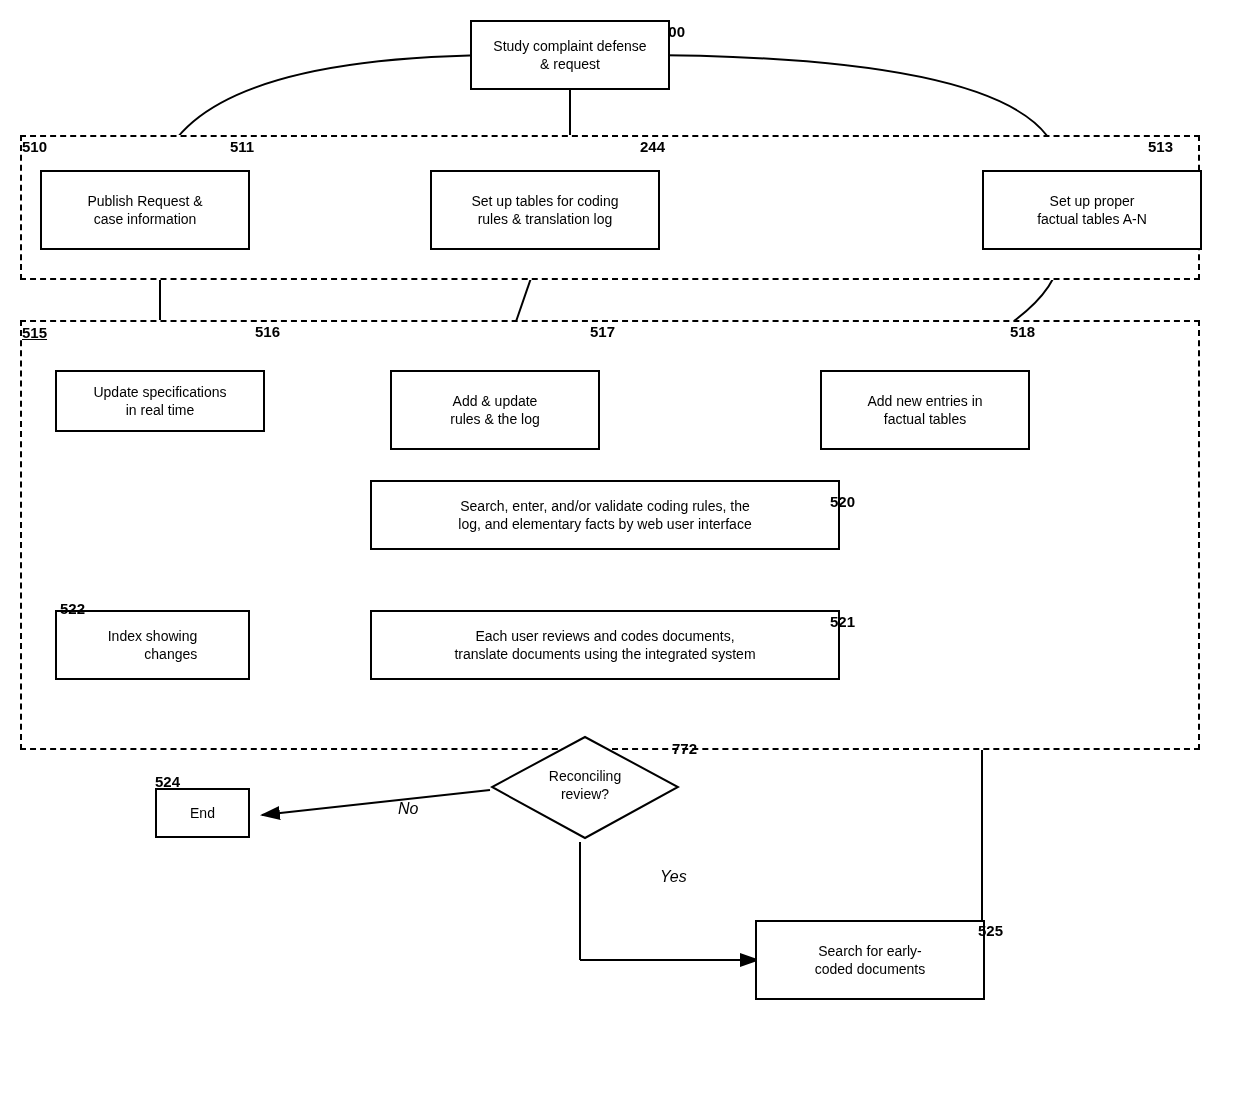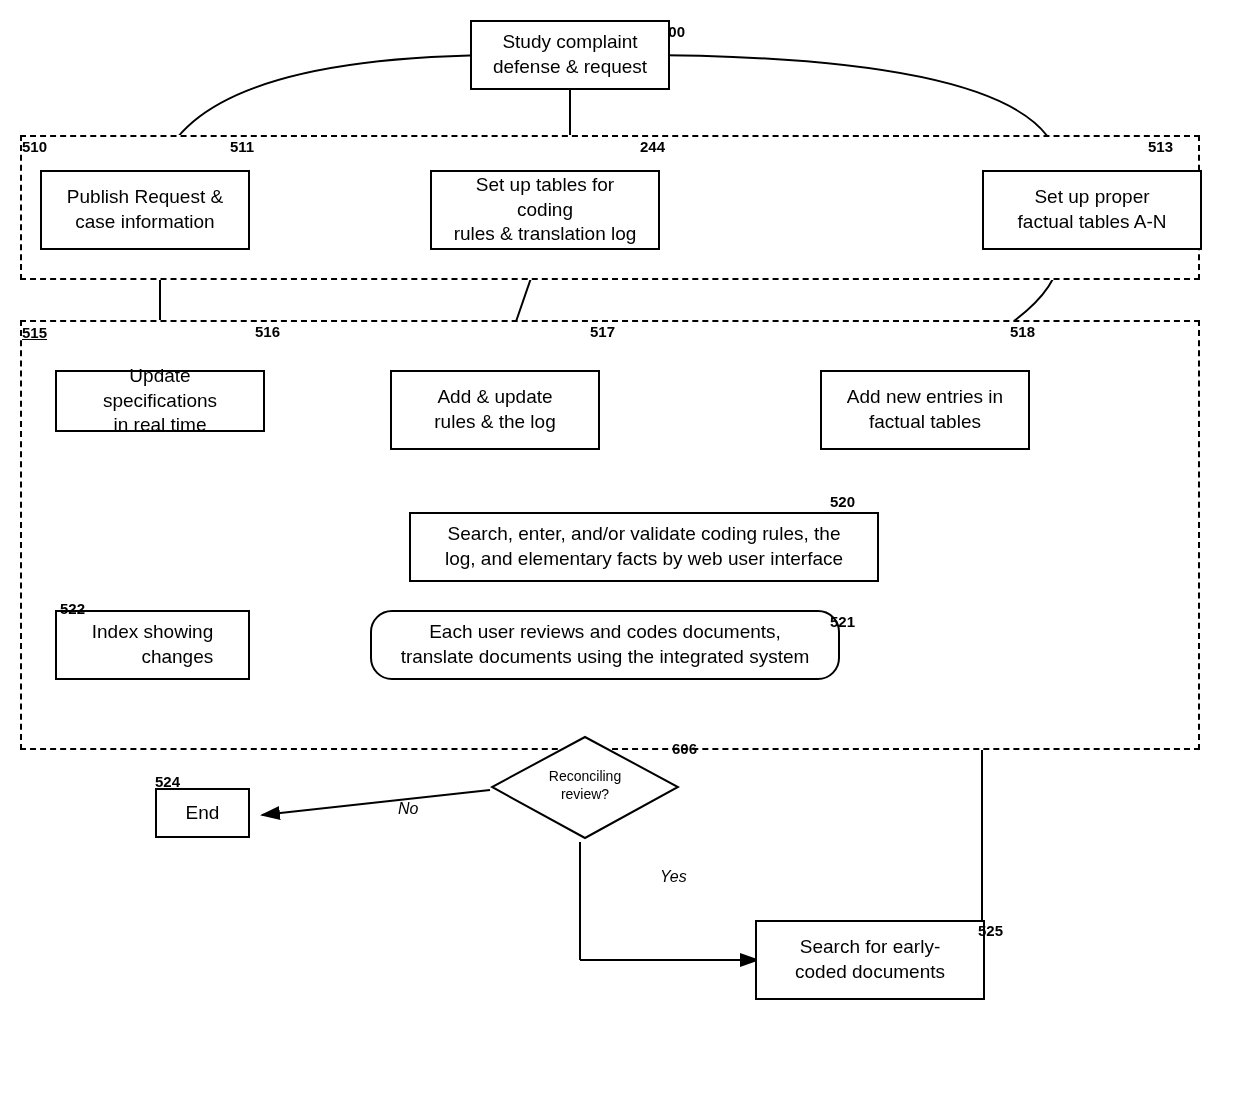--- a/index.html
+++ b/index.html
@@ -21,21 +21,21 @@
 
     
     .box {
       position: absolute;
       border: 2px solid #000;
       background: #fff;
       display: flex;
       align-items: center;
       justify-content: center;
       text-align: center;
-      font-size: 19px;
+      font-size: 14px;
       line-height: 1.3;
       padding: 17px;
     }
 
     .box-dashed {
       position: absolute;
       border: 2px dashed #000;
       background: #fff;
     }
 
@@ -155,43 +155,43 @@
   </div>
 
   <div class="box" style="left:390px;top:370px;width:210px;height:80px;">
     <span>Add &amp; update<br>rules &amp; the log</span>
   </div>
 
   <div class="box" style="left:820px;top:370px;width:210px;height:80px;">
     <span>Add new entries in<br>factual tables</span>
   </div>
 
-  <div class="box" style="left:370px;top:512px;width:470px;height:70px;margin-left:39px;">
+  <div class="box" style="left:370px;top:480px;width:470px;height:70px;">
     <span>Search, enter, and/or validate coding rules, the<br>log, and elementary facts by web user interface</span>
   </div>
   <span class="label" style="left:830px;top:493px;">520</span>
 
-  <div class="box" style="left:370px;top:610px;width:470px;height:70px;border-radius:22px;">
+  <div class="box" style="left:370px;top:610px;width:470px;height:70px;">
     <span>Each user reviews and codes documents,<br>translate documents using the integrated system</span>
   </div>
   <span class="label" style="left:830px;top:613px;">521</span>
 
   <div class="box" style="left:55px;top:610px;width:195px;height:70px;text-align:right;">
     <span>Index showing<br>changes</span>
   </div>
   <span class="label" style="left:60px;top:600px;">522</span>
 
   <div style="position:absolute;left:490px;top:735px;width:190px;height:105px;">
     <svg viewBox="0 0 190 105" width="190" height="105">
       <polygon points="95,2 188,52 95,103 2,52" fill="#fff" stroke="#000" stroke-width="2"></polygon>
       <text x="95" y="46" text-anchor="middle" font-size="14" font-family="Arial">Reconciling</text>
       <text x="95" y="64" text-anchor="middle" font-size="14" font-family="Arial">review?</text>
     </svg>
   </div>
-  <span class="label" style="left:672px;top:740px;">606</span>
+  <span class="label" style="left:672px;top:740px;">772</span>
 
   <div class="box" style="left:155px;top:788px;width:95px;height:50px;">
     <span>End</span>
   </div>
   <span class="label" style="left:155px;top:773px;">524</span>
 
   <div class="box" style="left:755px;top:920px;width:230px;height:80px;">
     <span>Search for early-<br>coded documents</span>
   </div>
   <span class="label" style="left:978px;top:922px;">525</span>

